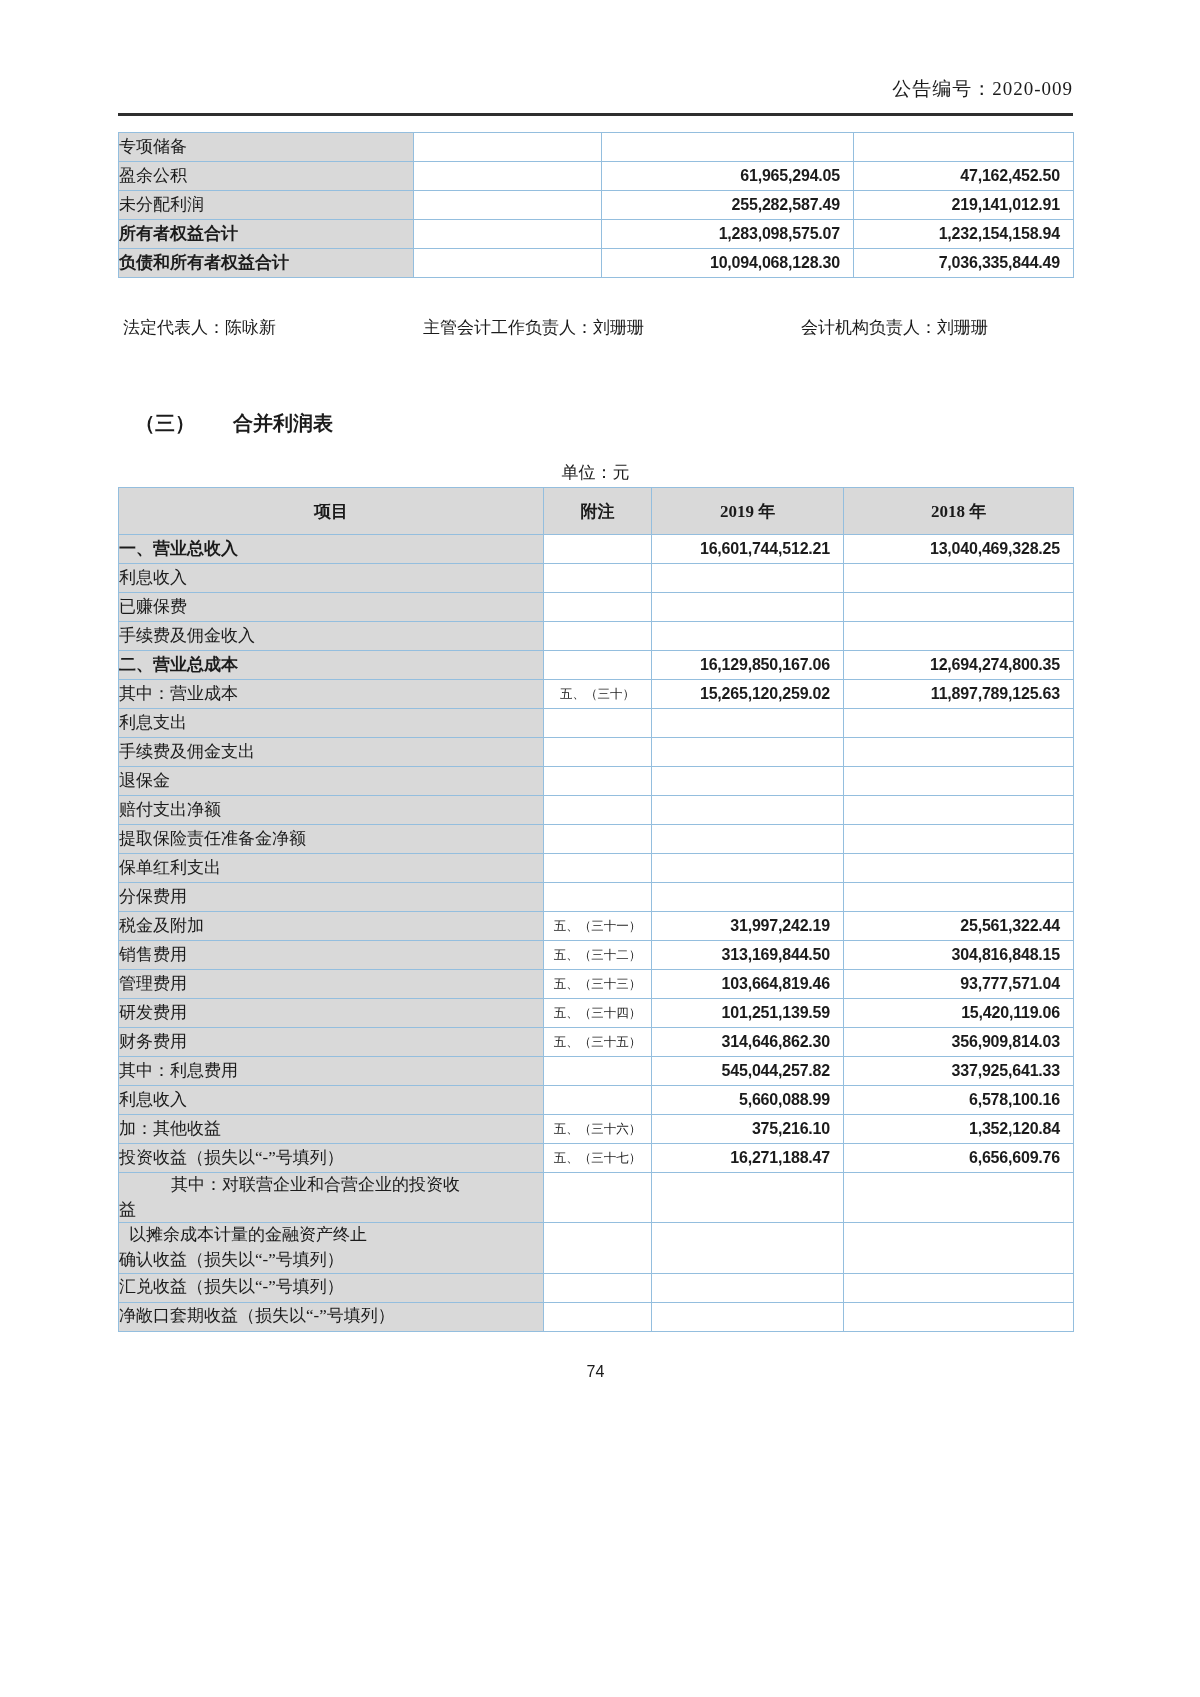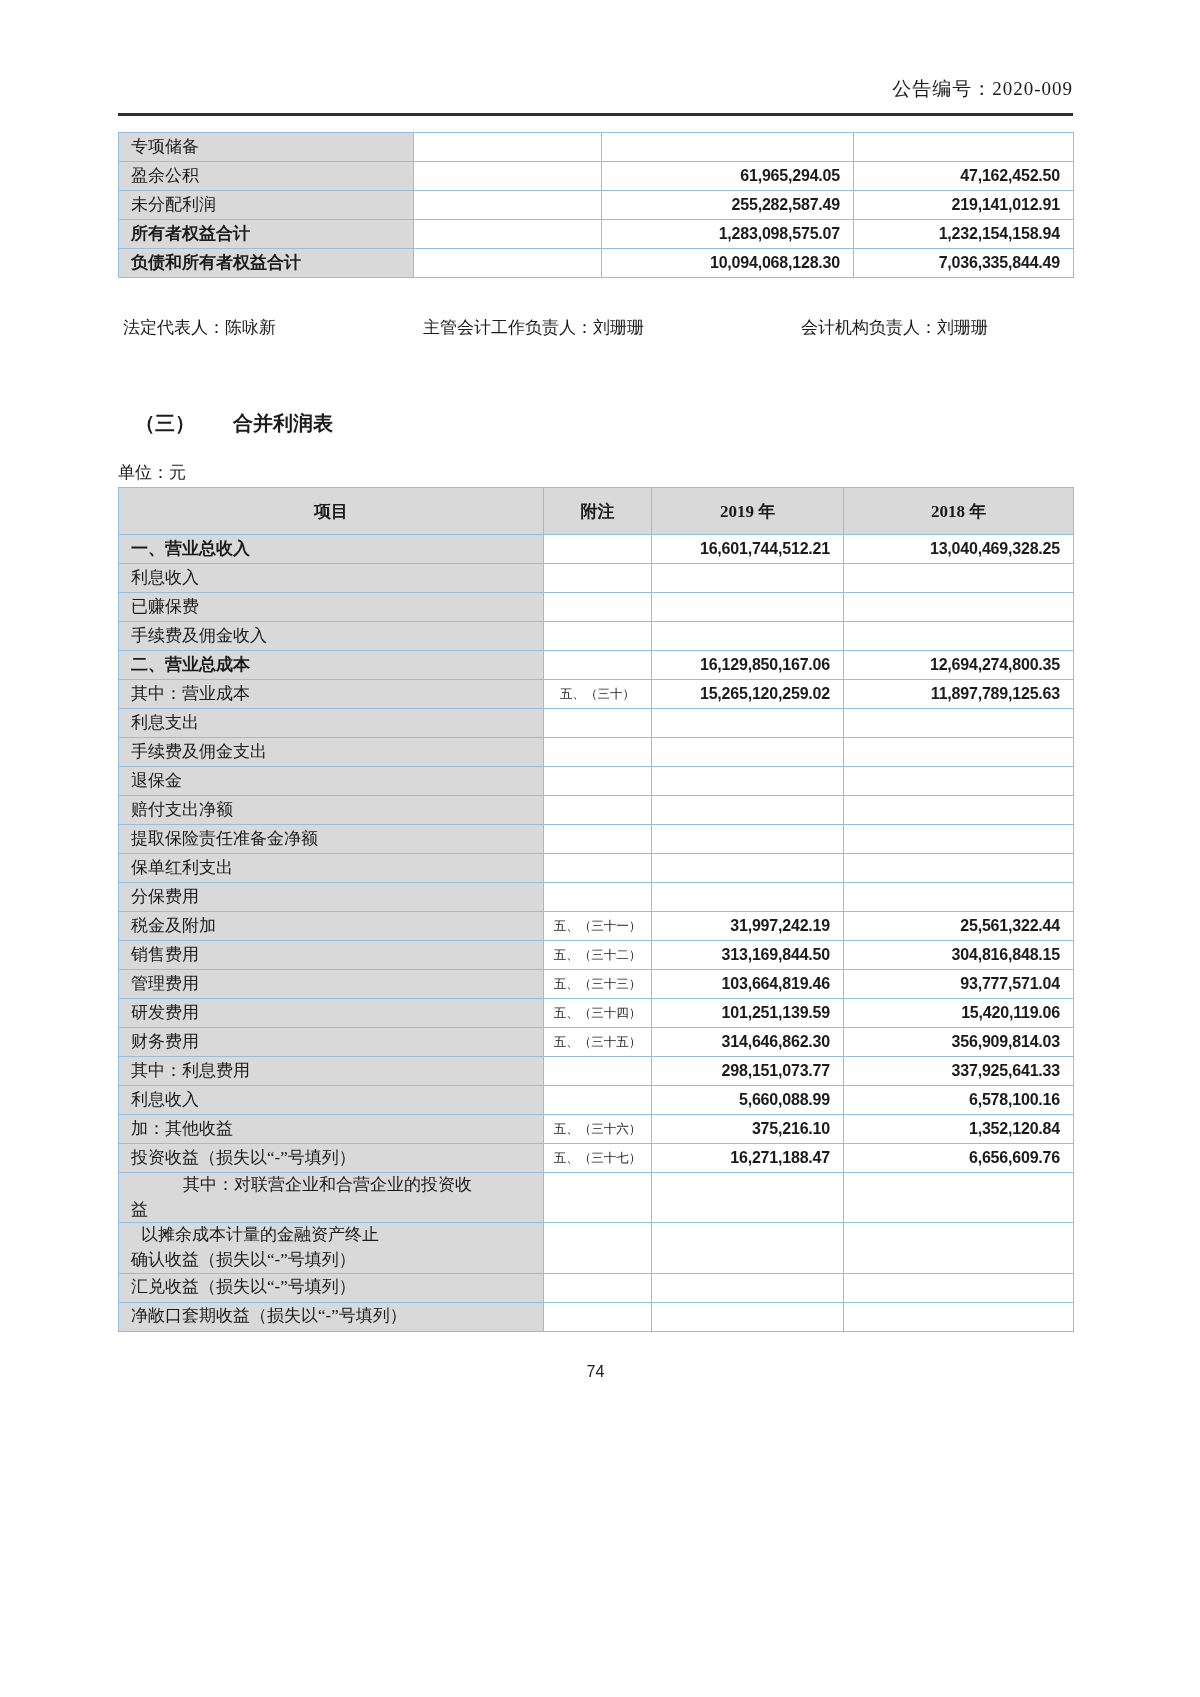--- a/index.html
+++ b/index.html
@@ -26,21 +26,21 @@
     border:1px solid var(--border);
     padding:0;overflow:hidden;vertical-align:middle;
   }
   .doc-table th{
     background:var(--shade);font-weight:bold;text-align:center;
     font-size:17px;height:47px;
   }
   .doc-table td{height:29px;font-size:17px;line-height:1.45;}
   td.c-label{
     background:var(--shade);white-space:pre-line;
-    padding-left:12px;padding-right:4px;
+    padding-right:4px;
   }
   td.c-note{
     text-align:center;font-size:12.5px;color:#222;
     font-family:"Liberation Serif","DejaVu Serif",serif;
   }
   td.c-num{
     text-align:right;padding-right:13px;
     font-family:"Liberation Sans","DejaVu Sans",sans-serif;
     font-weight:700;font-size:16px;letter-spacing:-0.2px;
   }
@@ -57,21 +57,21 @@
 
   .signatures{position:relative;height:24px;margin-top:38px;font-size:17px;}
   .signatures span{position:absolute;top:0;white-space:nowrap;}
   .sig-1{left:5px;}
   .sig-2{left:305px;}
   .sig-3{left:683px;}
 
   .section-heading{margin-top:70px;font-size:20px;font-weight:bold;padding-left:17px;}
   .section-heading .sec-num{margin-right:38px;}
 
-  .unit-label{margin-top:24px;margin-bottom:3px;text-align:left;font-size:17px;}
+  .unit-label{margin-top:24px;margin-bottom:3px;text-align:center;font-size:17px;}
 
   .page-number{margin-top:31px;text-align:center;font-size:16px;
     font-family:"Liberation Sans","DejaVu Sans",sans-serif;}
 </style>
 </head>
 <body>
 
 <div class="page">
 
   <div class="header-right">公告编号：2020-009</div>
@@ -250,21 +250,21 @@
         </tr>
         <tr>
           <td class="c-label ind1">财务费用</td>
           <td class="c-note">五、（三十五）</td>
           <td class="c-num">314,646,862.30</td>
           <td class="c-num">356,909,814.03</td>
         </tr>
         <tr>
           <td class="c-label ind0">其中：利息费用</td>
           <td class="c-note"></td>
-          <td class="c-num">298,151,073.77</td>
+          <td class="c-num">545,044,257.82</td>
           <td class="c-num">337,925,641.33</td>
         </tr>
         <tr>
           <td class="c-label ind1">利息收入</td>
           <td class="c-note"></td>
           <td class="c-num">5,660,088.99</td>
           <td class="c-num">6,578,100.16</td>
         </tr>
         <tr>
           <td class="c-label ind0">加：其他收益</td>

